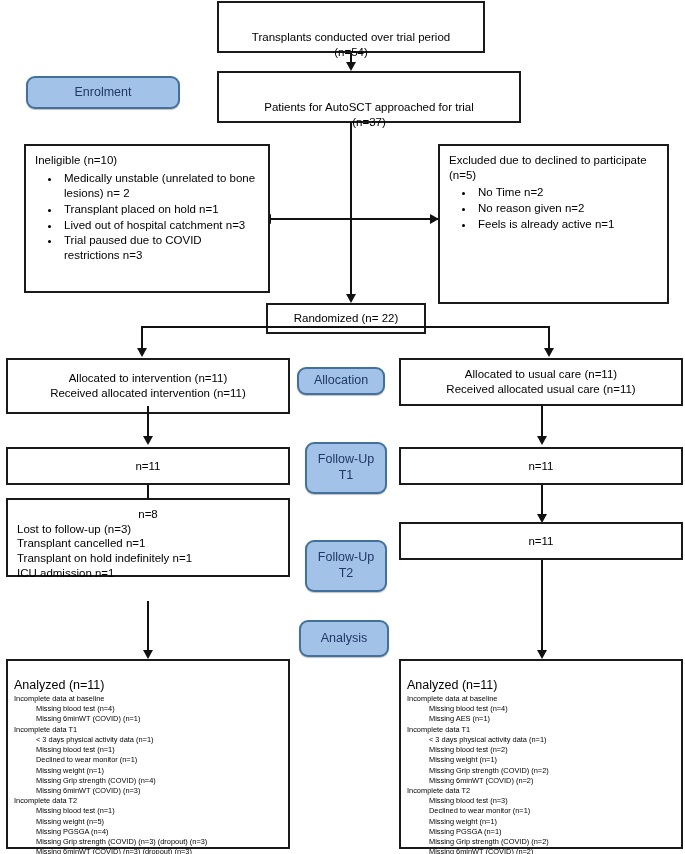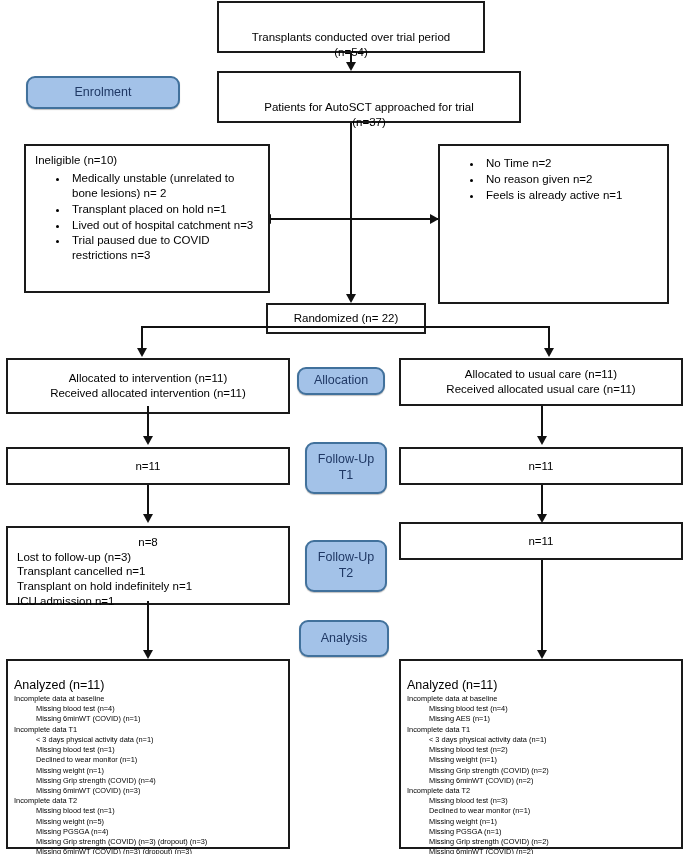--- a/index.html
+++ b/index.html
@@ -53,21 +53,21 @@
     box-shadow: 0 1px 1px rgba(0,0,0,0.25);
   }
   .stage span { display: block; }
 
   ul.blist {
     margin: 3px 0 0 0;
     padding-left: 26px;
     list-style-type: disc;
   }
   ul.blist li {
-    margin: 0 0 1px 8px;
+    margin: 0 0 1px 0;
     padding-left: 3px;
     line-height: 1.3;
   }
   .title-line { white-space: pre-line; margin-top: 36px; }
 
   
   .analysis {
     font-size: 7.4px;
     line-height: 1.38;
     padding: 17px 6px;
@@ -143,20 +143,21 @@
     <div>Ineligible (n=10)</div>
     <ul class="blist">
       <li>Medically unstable (unrelated to bone lesions) n= 2</li>
       <li>Transplant placed on hold n=1</li>
       <li>Lived out of hospital catchment n=3</li>
       <li>Trial paused due to COVID restrictions n=3</li>
     </ul>
   </div>
 
   <div class="box pad" style="left:438px; top:144px; width:231px; height:160px;">
+    <div>Excluded due to declined to participate (n=5)</div>
     <ul class="blist">
       <li>No Time n=2</li>
       <li>No reason given n=2</li>
       <li>Feels is already active n=1</li>
     </ul>
   </div>
 
   <div class="box center" style="left:266px; top:303px; width:160px; height:31px;">
     <div>Randomized (n= 22)</div>
   </div>
@@ -209,21 +210,21 @@
   <div class="vline" style="left:541px; top:485px; height:36px;"></div>
   <div class="arrow-down" style="left:537px; top:514px;"></div>
 
   <div class="stage" style="left:305px; top:540px; width:82px; height:52px;">
     <div>
       <span>Follow-Up</span>
       <span>T2</span>
     </div>
   </div>
 
-  <div class="box pad" style="left:6px; top:526px; width:284px; height:79px;">
+  <div class="box pad" style="left:6px; top:498px; width:284px; height:79px;">
     <div style="text-align:center;">n=8</div>
     <div>Lost to follow-up (n=3)</div>
     <div>Transplant cancelled n=1</div>
     <div>Transplant on hold indefinitely n=1</div>
     <div>ICU admission n=1</div>
   </div>
 
   <div class="box center" style="left:399px; top:522px; width:284px; height:38px;">
     <div>n=11</div>
   </div>

